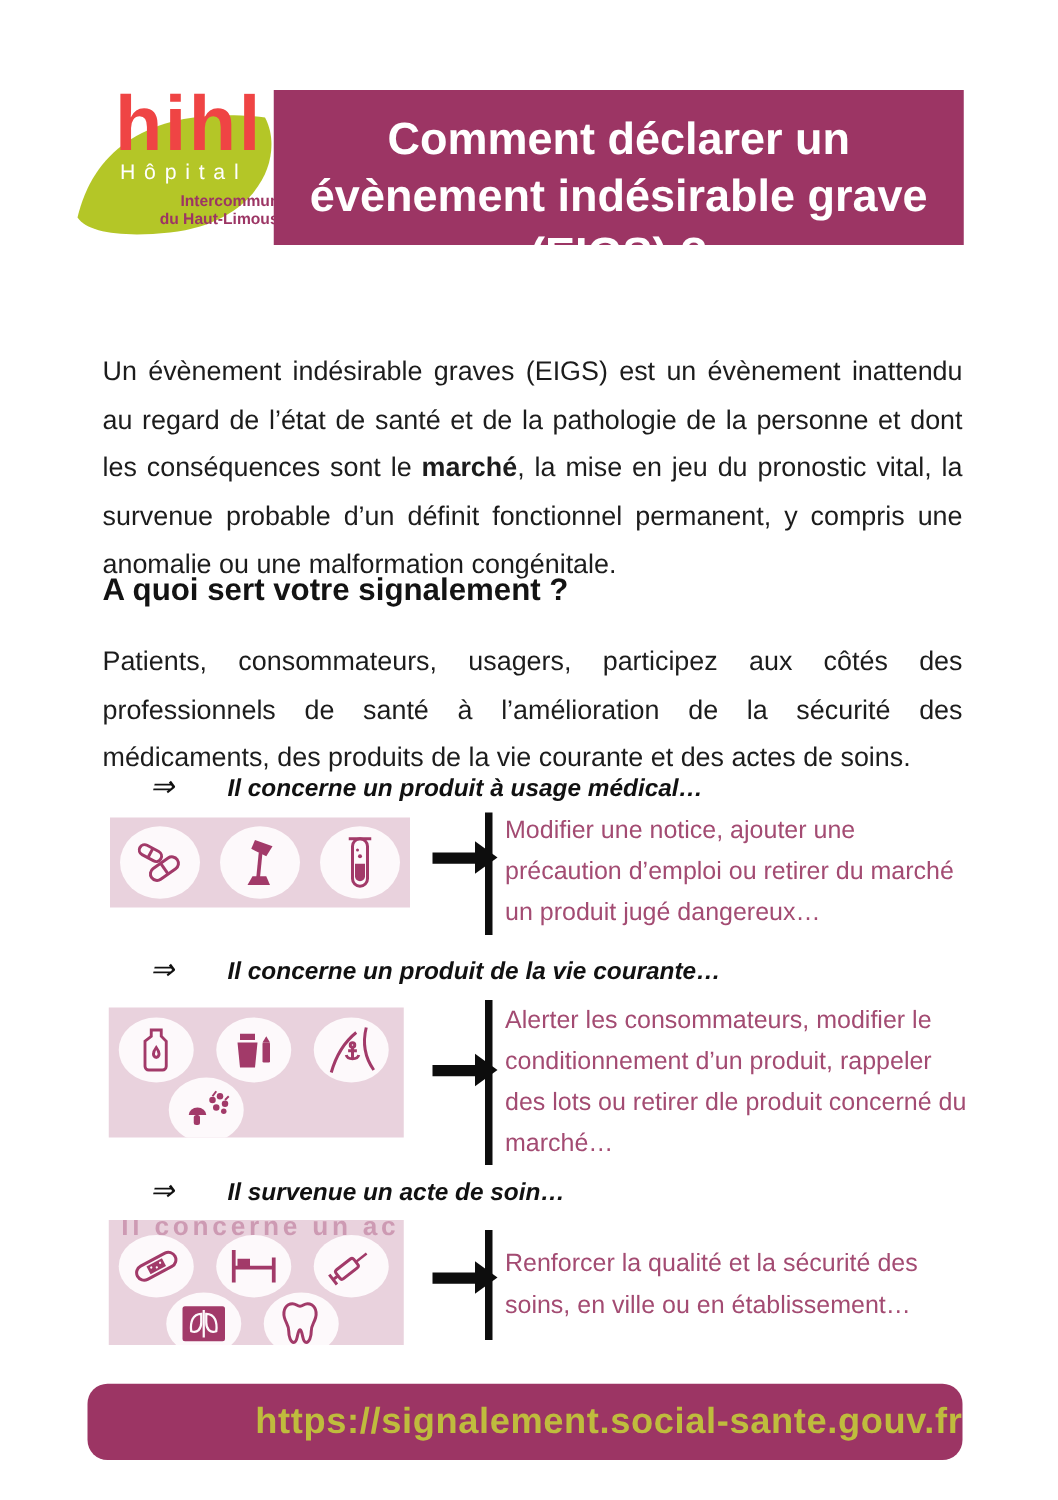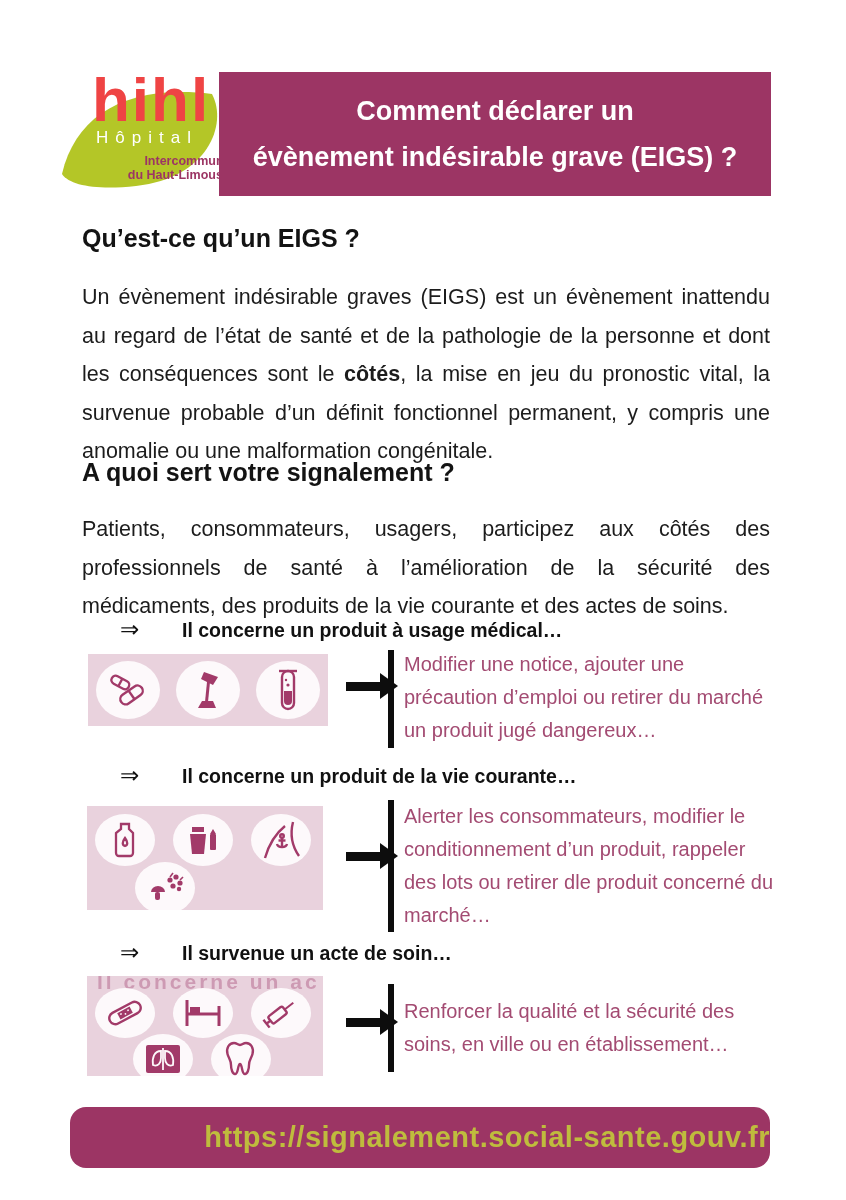--- a/index.html
+++ b/index.html
@@ -9,28 +9,28 @@
     font-family:"Liberation Sans",sans-serif;color:#1a1a1a;overflow:hidden;
   }
   
   .logo{position:absolute;left:56px;top:62px;width:178px;height:150px;}
   .logo svg{position:absolute;left:0;top:0;}
   .logo-acronym{position:absolute;left:36px;top:8px;font-size:62px;font-weight:bold;color:#ef4444;letter-spacing:2px;line-height:60px;}
   .logo-word{position:absolute;left:40px;top:66px;font-size:17px;color:#ffffff;letter-spacing:7px;font-weight:normal;}
   .logo-sub{position:absolute;right:0px;top:92px;width:120px;text-align:right;font-size:12.5px;line-height:14px;color:#9c3564;font-weight:bold;}
   .banner{
     position:absolute;left:219px;top:72px;width:552px;height:124px;background:#9c3564;
-    color:#ffffff;text-align:center;font-weight:bold;font-size:27px;line-height:46px;padding-top:16px;
+    color:#ffffff;text-align:center;font-weight:bold;font-size:36px;line-height:46px;padding-top:16px;
   }
   
   .h-main{position:absolute;left:82px;font-size:25px;font-weight:bold;color:#131313;}
   .para{position:absolute;left:82px;width:688px;font-size:21.5px;line-height:38.5px;text-align:justify;color:#1c1c1c;}
   .para b{font-weight:bold;}
   
-  .bullet-line{position:absolute;left:120px;width:650px;font-size:19.5px;font-weight:bold;color:#111;}
+  .bullet-line{position:absolute;left:120px;width:650px;font-size:19.5px;font-weight:bold;color:#111;font-style:italic;}
   .bullet-line .marker{display:inline-block;width:62px;font-size:23px;font-weight:normal;}
   .iconbox{position:absolute;background:#e9d2dd;overflow:hidden;}
   .circle{position:absolute;background:#fdf9fb;border-radius:50%;display:flex;align-items:center;justify-content:center;}
   .ghost{position:absolute;left:10px;top:-6px;width:230px;font-size:21px;font-weight:bold;color:rgba(156,53,100,0.35);letter-spacing:3px;white-space:nowrap;}
   .arrow{position:absolute;width:34px;height:9px;background:#0d0d0d;}
   .arrow::after{content:"";position:absolute;left:34px;top:-9px;border-left:18px solid #0d0d0d;border-top:13.5px solid transparent;border-bottom:13.5px solid transparent;}
   .vbar{position:absolute;width:6px;background:#0d0d0d;}
   .desc{position:absolute;left:404px;width:372px;font-size:20px;line-height:33px;color:#a34b72;}
   
   .footer{
@@ -54,23 +54,22 @@
       <span>Intercommunal</span><br>
       <span>du Haut-Limousin</span>
     </div>
   </div>
 
   <div class="banner">
     <div>Comment déclarer un</div>
     <div>évènement indésirable grave (EIGS) ?</div>
   </div>
 
-  <div class="h-main" style="top:224px;">Qu’est-ce qu’un  EIGS ?</div>
   <div class="para" style="top:278px;">
-    <span>Un évènement indésirable graves (EIGS) est un évènement inattendu au regard de l’état de santé et de la pathologie de la personne et dont les conséquences sont le </span><b>côtés</b><span>, la mise en jeu du pronostic vital, la survenue probable d’un définit fonctionnel permanent, y compris une anomalie ou une malformation congénitale.</span>
+    <span>Un évènement indésirable graves (EIGS) est un évènement inattendu au regard de l’état de santé et de la pathologie de la personne et dont les conséquences sont le </span><b>marché</b><span>, la mise en jeu du pronostic vital, la survenue probable d’un définit fonctionnel permanent, y compris une anomalie ou une malformation congénitale.</span>
   </div>
 
   <div class="h-main" style="top:458px;">A quoi sert votre signalement ?</div>
   <div class="para" style="top:510px;">Patients, consommateurs, usagers,  participez aux côtés des professionnels de santé à l’amélioration de la sécurité des médicaments, des produits de la vie courante et des actes de soins.</div>
 
   <div class="bullet-line" style="top:616px;">
     <span class="marker">⇒</span><span>Il concerne un produit à usage médical…</span>
   </div>
   <div class="iconbox" style="left:88px;top:654px;width:240px;height:72px;">
     <div class="circle" style="left:8px;top:7px;width:64px;height:58px;">

